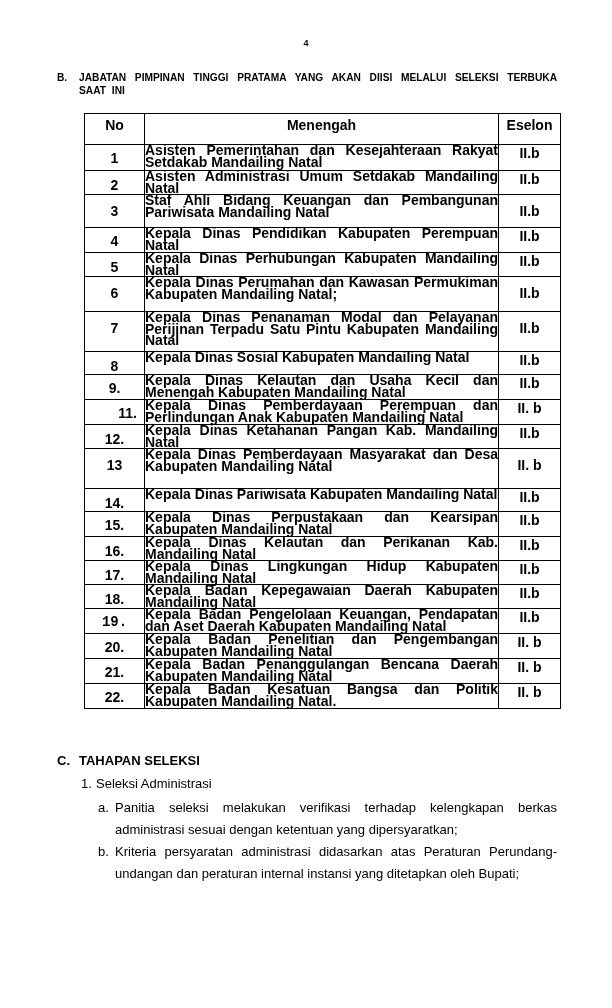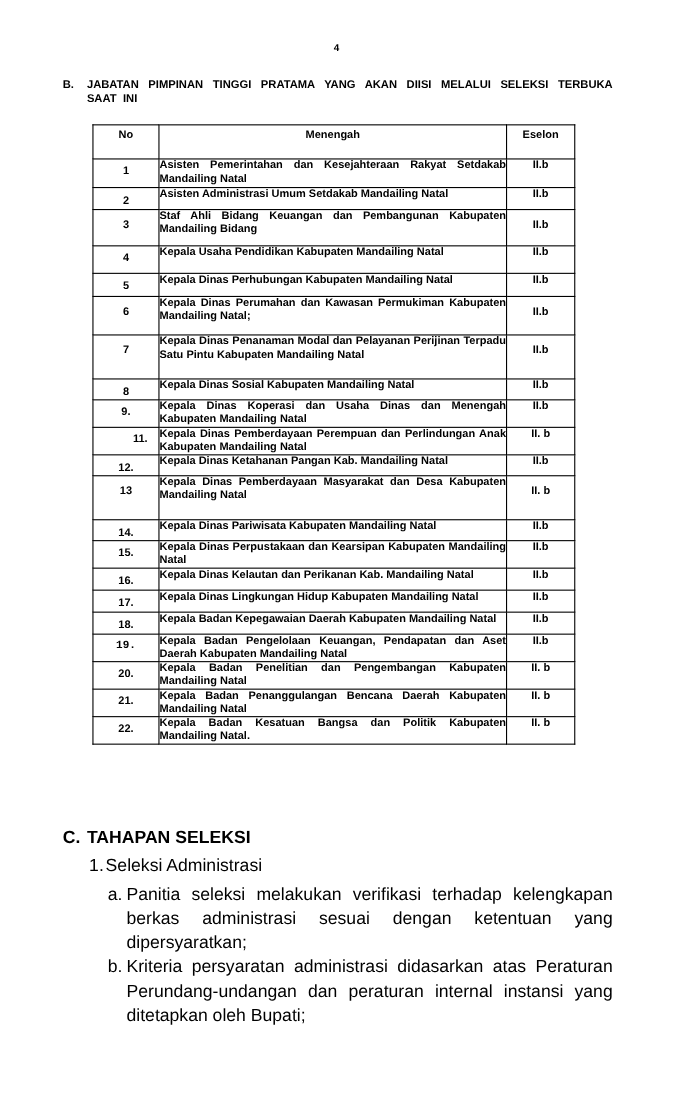--- a/index.html
+++ b/index.html
@@ -4,28 +4,28 @@
 <style>
   html, body { margin: 0; padding: 0; background: #ffffff; }
   body { width: 612px; height: 1008px; position: relative; overflow: hidden;
          font-family: "Liberation Sans", sans-serif; color: #000; }
   .page-num { position: absolute; top: 38px; left: 0; width: 612px; text-align: center;
               font-size: 9px; font-weight: bold; }
   .sec-b { position: absolute; top: 71px; left: 57px; width: 500px; font-size: 10.2px;
            font-weight: bold; line-height: 13px; }
   .sec-b .lbl { position: absolute; left: 0; top: 0; }
   .sec-b .txt { margin-left: 22px; text-align: justify; text-align-last: left; word-spacing: 3px; }
-  table.jab { position: absolute; top: 113px; left: 84px; width: 439px; border-collapse: collapse;
-              font-size: 10px; font-weight: bold; }
+  table.jab { position: absolute; top: 113px; left: 84px; width: 477px; border-collapse: collapse;
+              font-size: 14px; font-weight: bold; }
   table.jab td, table.jab th { border: 1.3px solid #000; padding: 0; vertical-align: top; }
   table.jab th { height: 27px; font-weight: bold; text-align: center; padding-top: 3px; }
   td.no { width: 33px; text-align: center; }
   td.jb { text-align: justify; text-align-last: left; padding: 1px 5px 0 5px; line-height: 11.5px; }
   td.es { width: 61px; text-align: center; padding-top: 1px; }
-  .sec-c { position: absolute; top: 753px; left: 57px; width: 500px; font-size: 16px; }
+  .sec-c { position: absolute; top: 753px; left: 57px; width: 500px; font-size: 13px; }
   .sec-c .head { font-weight: bold; }
   .sec-c .head .lbl { display: inline-block; width: 22px; }
   .sub1 { margin-top: 8px; margin-left: 24px; }
   .sub1 .lbl { display: inline-block; width: 15px; }
   .items { margin-top: 6px; margin-left: 41px; }
   .item { position: relative; padding-left: 17px; line-height: 22px; text-align: justify; }
   .item .lbl { position: absolute; left: 0; top: 0; }
 </style>
 </head>
 <body>
@@ -51,26 +51,26 @@
         <td class="jb">Asisten Pemerintahan dan Kesejahteraan Rakyat Setdakab Mandailing Natal</td>
         <td class="es">II.b</td>
       </tr>
       <tr style="height: 20px;">
         <td class="no" style="padding-top: 6px;">2</td>
         <td class="jb">Asisten Administrasi Umum Setdakab Mandailing Natal</td>
         <td class="es">II.b</td>
       </tr>
       <tr style="height: 33px;">
         <td class="no" style="padding-top: 8px;">3</td>
-        <td class="jb">Staf Ahli Bidang Keuangan dan Pembangunan Kabupaten Mandailing Bidang</td>
+        <td class="jb">Staf Ahli Bidang Keuangan dan Pembangunan Pariwisata Mandailing Natal</td>
         <td class="es" style="padding-top: 8px;">II.b</td>
       </tr>
       <tr style="height: 25px;">
         <td class="no" style="padding-top: 5px;">4</td>
-        <td class="jb">Kepala Usaha Pendidikan Kabupaten Mandailing Natal</td>
+        <td class="jb">Kepala Dinas Pendidikan Kabupaten Perempuan Natal</td>
         <td class="es">II.b</td>
       </tr>
       <tr style="height: 21px;">
         <td class="no" style="padding-top: 6px;">5</td>
         <td class="jb">Kepala Dinas Perhubungan Kabupaten Mandailing Natal</td>
         <td class="es">II.b</td>
       </tr>
       <tr style="height: 35px;">
         <td class="no" style="padding-top: 8px;">6</td>
         <td class="jb">Kepala Dinas Perumahan dan Kawasan Permukiman Kabupaten Mandailing Natal;</td>
@@ -81,21 +81,21 @@
         <td class="jb">Kepala Dinas Penanaman Modal dan Pelayanan Perijinan Terpadu Satu Pintu Kabupaten Mandailing Natal</td>
         <td class="es" style="padding-top: 8px;">II.b</td>
       </tr>
       <tr style="height: 19px;">
         <td class="no" style="padding-top: 6px;">8</td>
         <td class="jb">Kepala Dinas Sosial Kabupaten Mandailing Natal</td>
         <td class="es">II.b</td>
       </tr>
       <tr style="height: 25px;">
         <td class="no" style="padding-top: 5px;">9.</td>
-        <td class="jb">Kepala Dinas Koperasi dan Usaha Dinas dan Menengah Kabupaten Mandailing Natal</td>
+        <td class="jb">Kepala Dinas Kelautan dan Usaha Kecil dan Menengah Kabupaten Mandailing Natal</td>
         <td class="es">II.b</td>
       </tr>
       <tr style="height: 25px;">
         <td class="no" style="padding-top: 5px; padding-left: 26px;">11.</td>
         <td class="jb">Kepala Dinas Pemberdayaan Perempuan dan Perlindungan Anak Kabupaten Mandailing Natal</td>
         <td class="es">II. b</td>
       </tr>
       <tr style="height: 19px;">
         <td class="no" style="padding-top: 6px;">12.</td>
         <td class="jb">Kepala Dinas Ketahanan Pangan Kab. Mandailing Natal</td>

